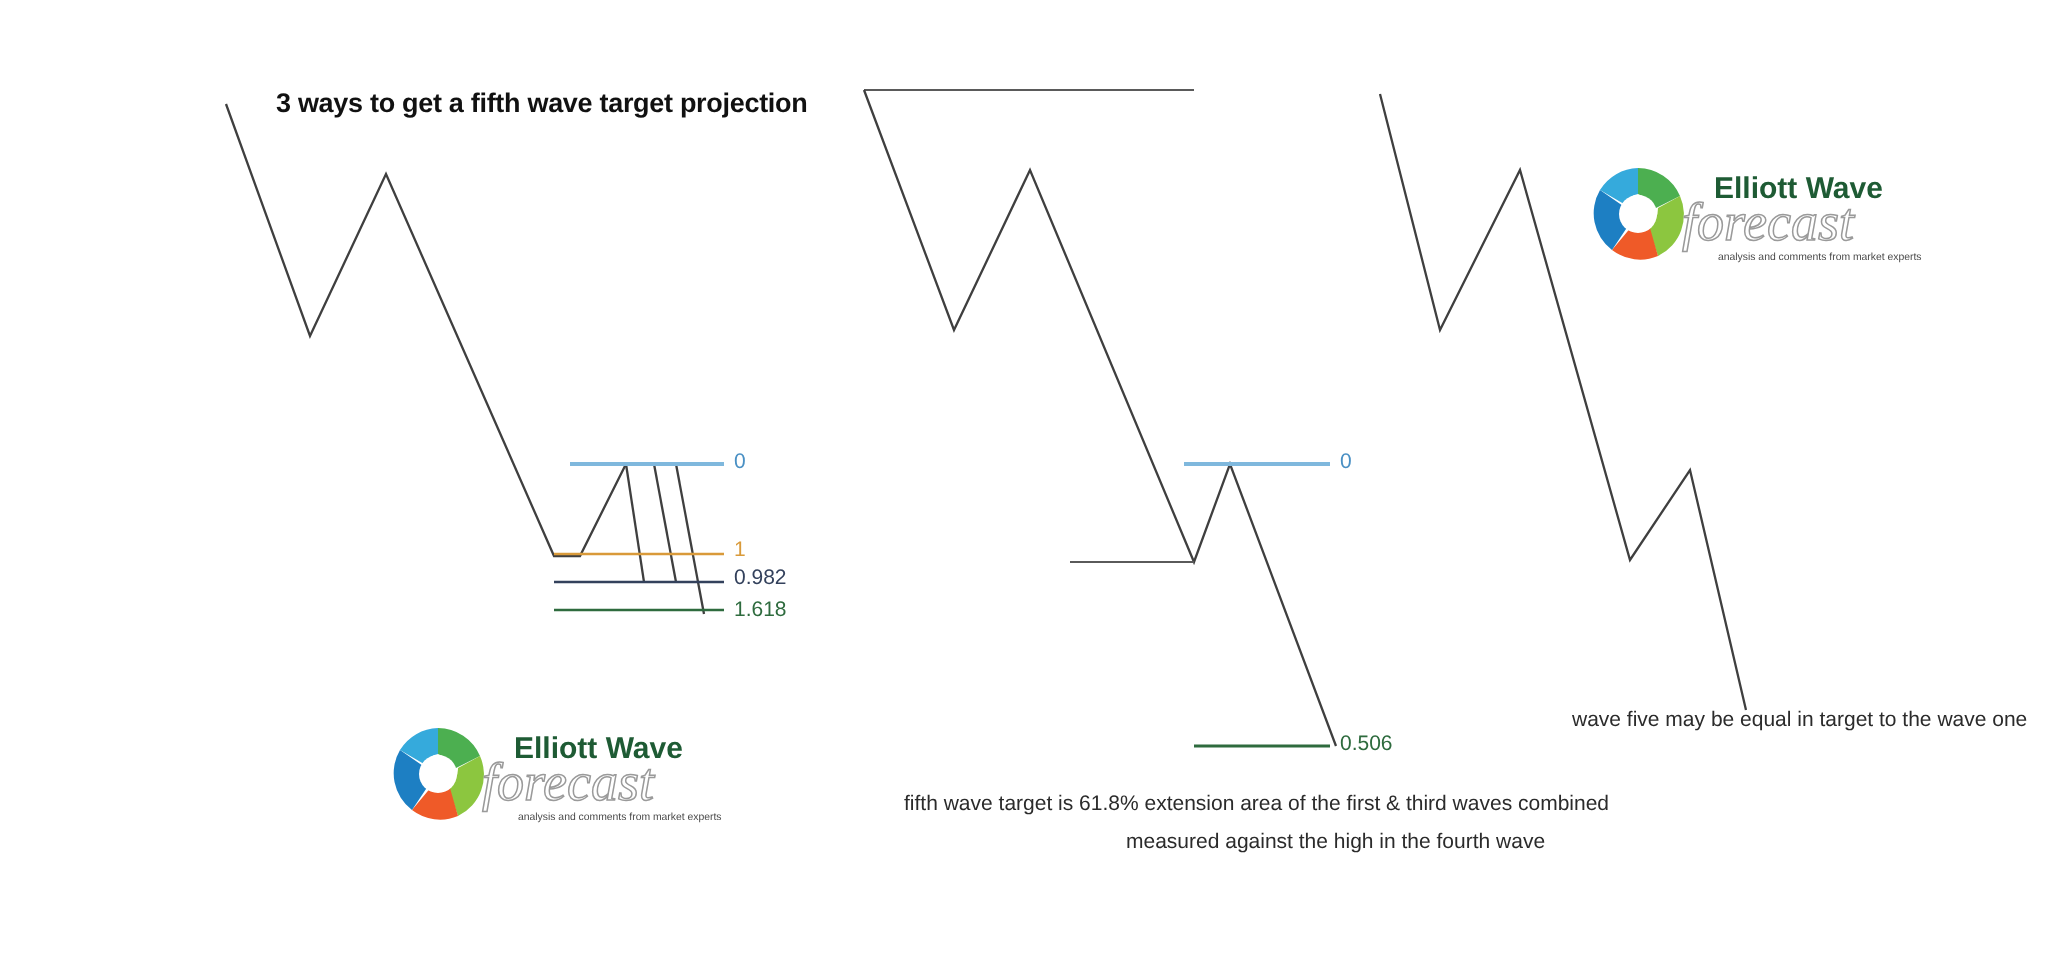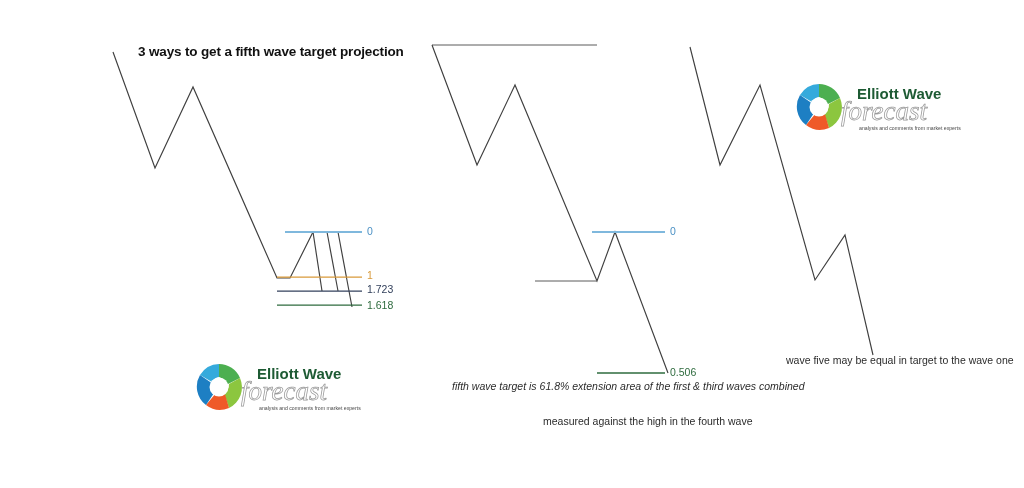--- a/index.html
+++ b/index.html
@@ -37,22 +37,22 @@
     color: #111111;
     white-space: nowrap;
   }
   .caption {
     position: absolute;
     font-size: 10.5px;
     color: #2b2b2b;
     white-space: nowrap;
   }
   #caption-left  { left: 42px;  top: 320px; }
-  #caption-mid-1 { left: 452px; top: 380px; font-style: italic; }
-  #caption-mid-2 { left: 532px; top: 415px; padding-left: 11px; }
+  #caption-mid-1 { left: 452px; top: 396px; }
+  #caption-mid-2 { left: 552px; top: 415px; padding-left: 11px; }
   #caption-right { left: 786px; top: 354px; }
 
   .fib-label {
     position: absolute;
     font-size: 10.5px;
     white-space: nowrap;
     font-family: "Liberation Sans", sans-serif;
   }
 
   
@@ -100,21 +100,21 @@
 
     <g>
       <polyline points="690,47 720,165 760,85 815,280 845,235 873,355" fill="none" stroke="#3f3f3f" stroke-width="1.15" stroke-linejoin="miter"></polyline>
     </g>
   </svg>
 
   <div class="title">3 ways to get a fifth wave target projection</div>
 
   <div class="fib-label" style="left:367px; top:225px; color:#4a90c4;">0</div>
   <div class="fib-label" style="left:367px; top:269px; color:#d99a3a;">1</div>
-  <div class="fib-label" style="left:367px; top:283px; color:#33415c;">1.723</div>
+  <div class="fib-label" style="left:367px; top:283px; color:#33415c;">0.982</div>
   <div class="fib-label" style="left:367px; top:299px; color:#2e6b3e;">1.618</div>
 
   <div class="fib-label" style="left:670px; top:225px; color:#4a90c4;">0</div>
   <div class="fib-label" style="left:670px; top:366px; color:#2e6b3e;">0.506</div>
 
   <div class="caption" id="caption-mid-1">fifth wave target is 61.8% extension area of the first &amp; third waves combined</div>
   <div class="caption" id="caption-mid-2">measured against the high in the fourth wave</div>
   <div class="caption" id="caption-right">wave five may  be equal in target to the wave one</div>
 
   <div class="logo" id="logo-bottom">

